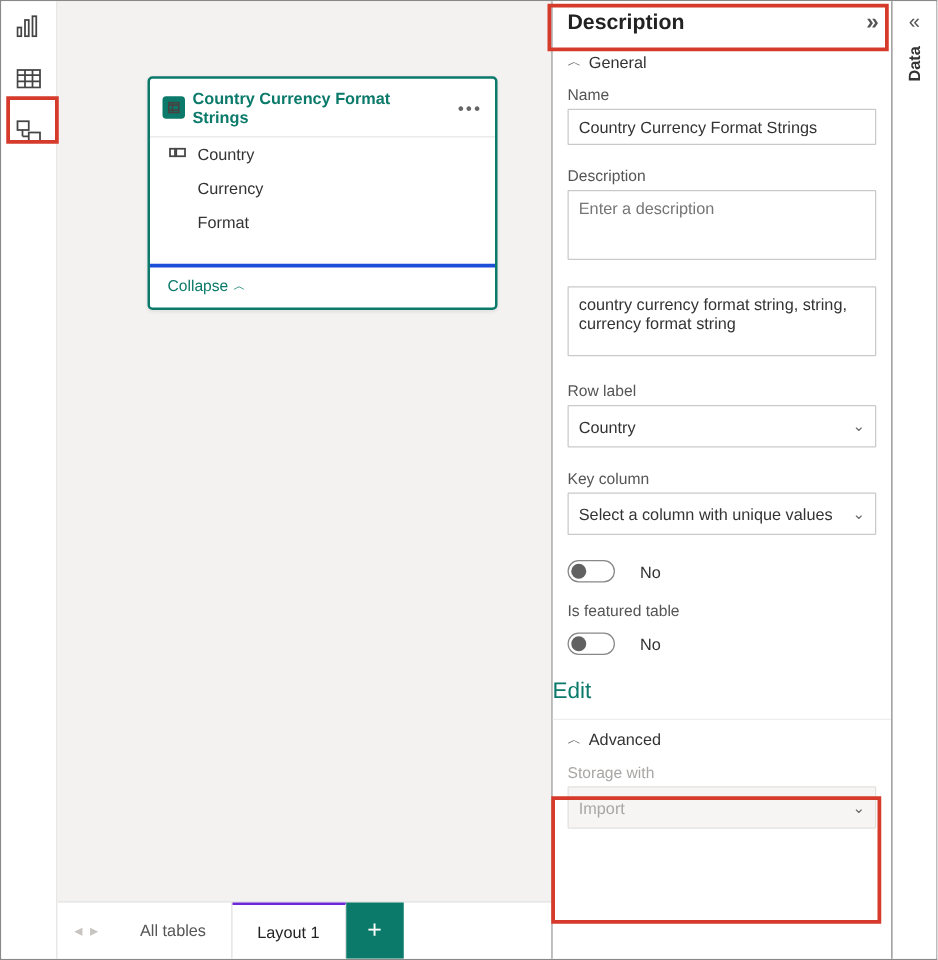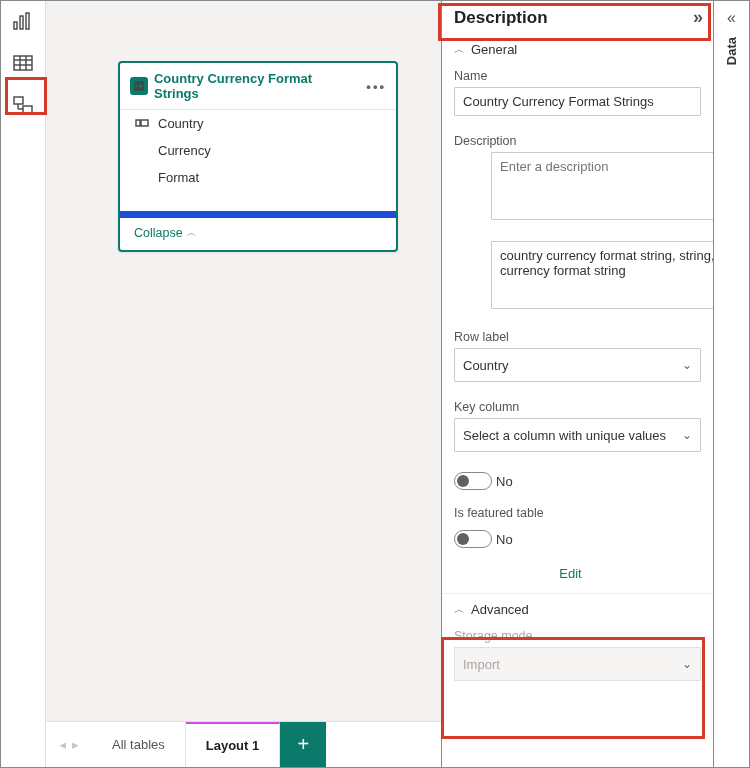--- a/index.html
+++ b/index.html
@@ -7,43 +7,43 @@
   #app { position:relative; width:750px; height:768px; border:1px solid #888; display:flex; }
   .left-nav { width:45px; border-right:1px solid #e0e0e0; display:flex; flex-direction:column; align-items:center; padding-top:8px; gap:18px; background:#fff; }
   .nav-btn { width:28px; height:24px; display:flex; align-items:center; justify-content:center; cursor:pointer; color:#444; }
   .canvas-wrap { flex:1; position:relative; background:#f3f2f1; overflow:hidden; }
   .table-card { position:absolute; left:72px; top:60px; width:280px; background:#fff; border:2px solid #0b7a6a; border-radius:4px; box-shadow:0 1px 3px rgba(0,0,0,0.07); }
   .card-head { display:flex; align-items:center; padding:8px 10px; gap:6px; color:#0b7a6a; font-weight:600; border-bottom:1px solid #e6e6e6; }
   .card-head .cube { width:18px; height:18px; background:#0b7a6a; border-radius:3px; display:flex; align-items:center; justify-content:center; }
   .card-head .dots { margin-left:auto; color:#666; letter-spacing:2px; cursor:pointer; }
   .card-row { display:flex; align-items:center; gap:8px; padding:6px 14px; color:#333; }
   .card-row .glyph { width:16px; text-align:center; color:#555; font-size:11px; }
-  .card-foot { padding:8px 14px 10px; border-top:7px solid #1d4ed8; color:#0b7a6a; font-size:12.5px; cursor:pointer; display:flex; align-items:center; gap:4px; }
+  .card-foot { padding:8px 14px 10px; border-top:3px solid #1d4ed8; color:#0b7a6a; font-size:12.5px; cursor:pointer; display:flex; align-items:center; gap:4px; }
   .tab-strip { position:absolute; left:0; right:0; bottom:0; height:46px; background:#fff; border-top:1px solid #e0e0e0; display:flex; align-items:stretch; }
   .tab-arrows { width:46px; display:flex; align-items:center; justify-content:center; gap:6px; color:#c7c4c1; }
   .tab { padding:0 20px; display:flex; align-items:center; border-right:1px solid #e0e0e0; color:#555; cursor:pointer; }
-  .tab.active { border-top:2px solid #d946ef; color:#222; font-weight:700; }
+  .tab.active { border-top:2px solid #6d28d9; color:#222; font-weight:400; }
   .tab.add { background:#0b7a6a; color:#fff; width:46px; justify-content:center; font-size:20px; font-weight:300; border:none; }
   .props { width:272px; border-left:1px solid #888; background:#fff; display:flex; flex-direction:column; overflow-y:auto; }
   .props-head { display:flex; align-items:center; padding:6px 10px 6px 12px; font-weight:700; font-size:17px; color:#222; }
   .props-head .expand { margin-left:auto; font-size:18px; color:#555; cursor:pointer; }
   .section-head { display:flex; align-items:center; gap:6px; padding:8px 12px; font-size:13px; color:#333; cursor:pointer; }
   .section-head .caret { font-size:11px; color:#666; }
   .field { padding:4px 12px 14px 12px; }
   .field-label { font-size:12.5px; color:#555; margin-bottom:4px; }
   .field input[type=text], .field textarea, .field .select {
     width:100%; border:1px solid #c9c9c9; padding:6px 8px; font-family:inherit; font-size:13px; color:#333; background:#fff; border-radius:1px;
   }
-  .field textarea { height:68px; resize:none;margin-left:37px; }
+  .field textarea { height:56px; resize:none; }
   .field .select { display:flex; align-items:center; justify-content:space-between; height:34px; cursor:pointer; }
   .field .select .chev { color:#666; font-size:12px; }
-  .toggle-row { display:flex; align-items:center; gap:4px; padding:6px 12px 16px 12px; }
+  .toggle-row { display:flex; align-items:center; gap:20px; padding:6px 12px 16px 12px; }
   .toggle { width:38px; height:18px; border:1px solid #888; border-radius:10px; position:relative; background:#fff; cursor:pointer; }
   .toggle .knob { position:absolute; left:2px; top:2px; width:12px; height:12px; border-radius:50%; background:#616161; }
-  .edit-link { text-align:center; padding:2px 14px 12px 0; color:#0b7a6a; font-size:13px; cursor:pointer; }
+  .edit-link { text-align:left; padding:2px 14px 12px 0; color:#0b7a6a; font-size:18px; cursor:pointer; }
   .advanced-block { border-top:1px solid #eee; }
   .advanced-body .field-label { color:#a9a7a5; }
   .advanced-body .select { color:#a9a7a5; background:#f6f5f4; border-color:#e3e1de; cursor:default;text-align:center; }
   .data-rail { width:36px; border-left:1px solid #888; display:flex; flex-direction:column; align-items:center; padding-top:8px; background:#fff; }
   .data-rail .chev { font-size:16px; color:#555; cursor:pointer; }
   .data-rail .label { writing-mode:vertical-rl; transform:rotate(180deg); font-size:13px; color:#333; margin-top:10px; font-weight:600; }
   
   .hl { position:absolute; border:3px solid #d63a2b; pointer-events:none; }
   .hl1 { left:4px; top:76px; width:42px; height:38px; }
   .hl2 { left:437px; top:2px; width:273px; height:38px; }
@@ -192,21 +192,21 @@
 
     <div class="edit-link">Edit</div>
 
     <div class="advanced-block">
       <div class="section-head">
         <span class="caret">︿</span>
         <span>Advanced</span>
       </div>
       <div class="advanced-body">
         <div class="field">
-          <div class="field-label">Storage mode</div>
+          <div class="field-label">Storage with</div>
           <div class="select">
             <span>Import</span>
             <span class="chev">⌄</span>
           </div>
         </div>
       </div>
     </div>
   </div>
 
   <div class="data-rail">

